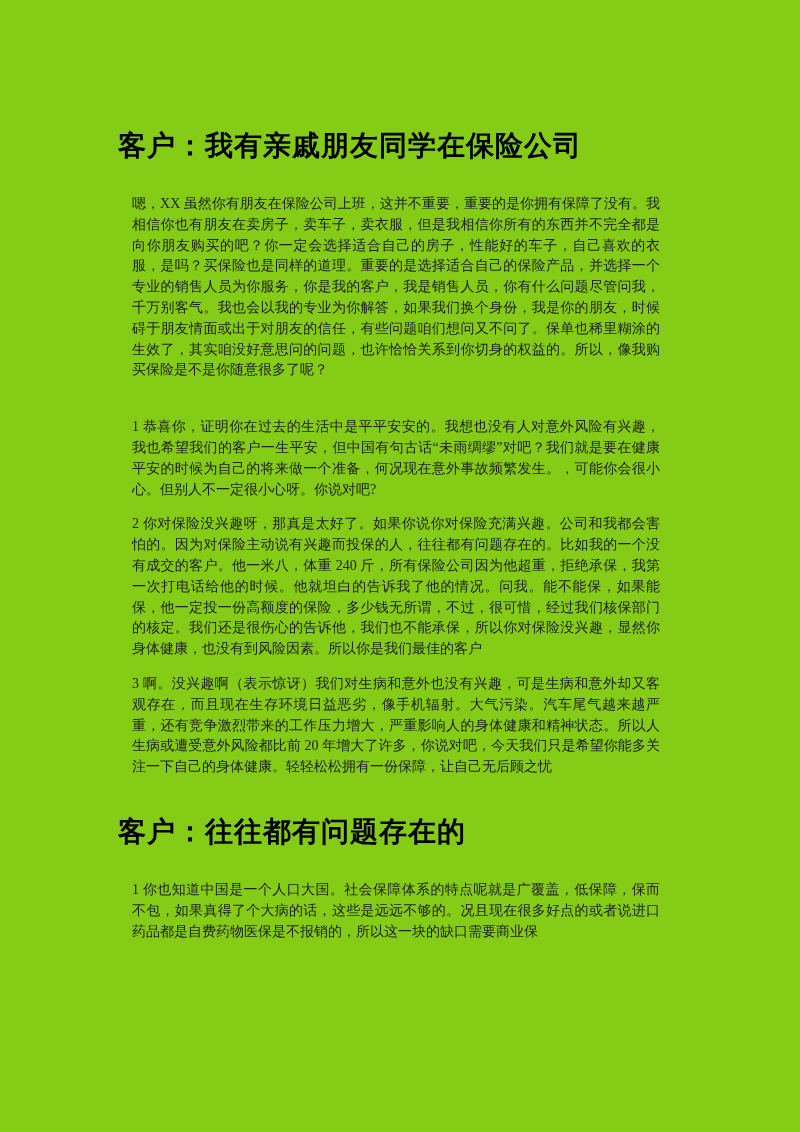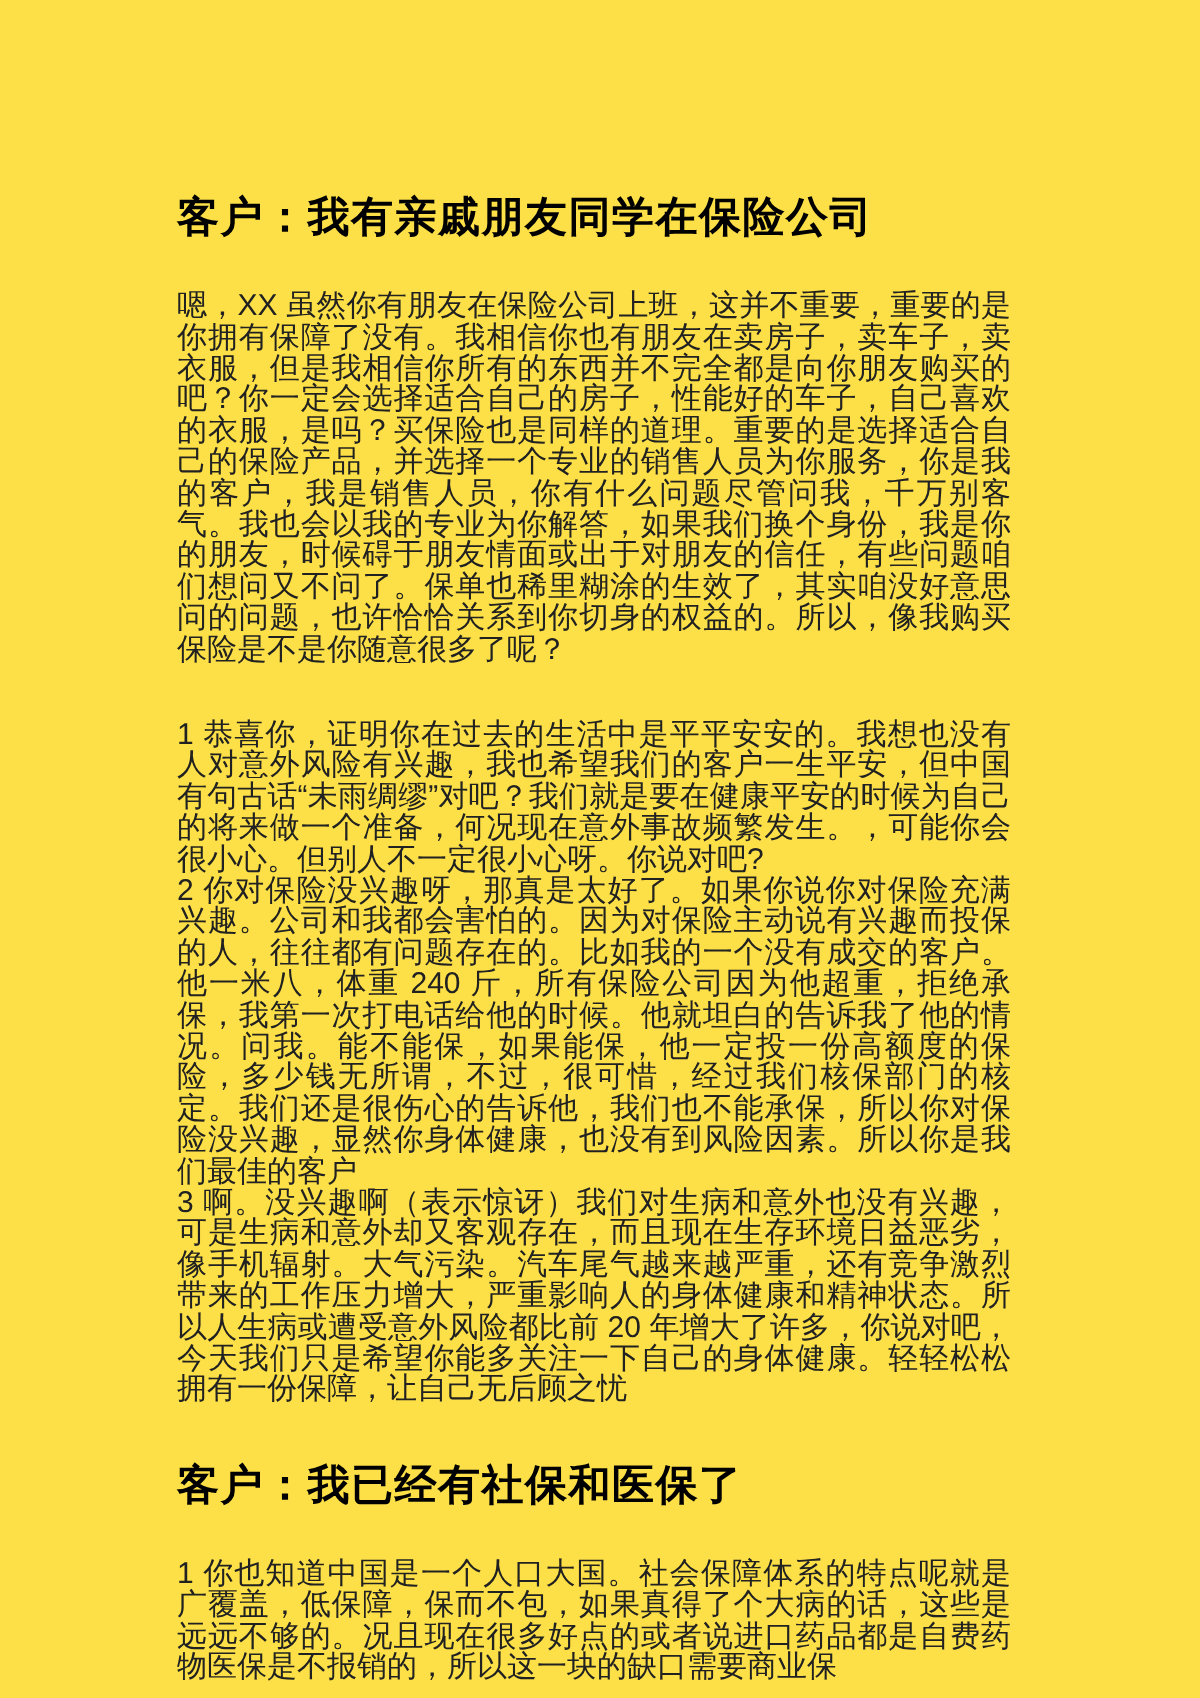--- a/index.html
+++ b/index.html
@@ -6,60 +6,60 @@
     margin: 0;
     padding: 0;
     background: #ffffff;
   }
   .page {
     position: relative;
     box-sizing: border-box;
     width: 800px;
     height: 1132px;
     margin: 0 auto;
-    background: #fde047;
+    background: #84cc16;
     padding: 128px 126px 40px 118px;
     overflow: hidden;
     font-family: "Liberation Serif", "DejaVu Serif", serif;
   }
   .section { margin: 0; }
   .section + .section { margin-top: 36px; }
   .section-heading {
     margin: 0 0 30px 0;
     font-size: 28px;
     line-height: 36px;
     font-weight: 700;
     color: #000000;
     letter-spacing: 1px;
     font-family: "Liberation Serif", "DejaVu Serif", serif;
   }
   .para {
-    margin: 0;
-    font-size: 20px;
+    margin: 14px;
+    font-size: 14px;
     line-height: 20.8px;
     text-align: justify;
     color: #212121;
     word-break: break-all;
-    font-family: Liberation Sans, sans-serif;
+    font-family: Liberation Serif, serif;
   }
 </style>
 </head>
 <body>
 
 <div class="page">
 
   <div class="section">
     <h1 class="section-heading">客户：我有亲戚朋友同学在保险公司</h1>
     <p class="para">嗯，XX 虽然你有朋友在保险公司上班，这并不重要，重要的是你拥有保障了没有。我相信你也有朋友在卖房子，卖车子，卖衣服，但是我相信你所有的东西并不完全都是向你朋友购买的吧？你一定会选择适合自己的房子，性能好的车子，自己喜欢的衣服，是吗？买保险也是同样的道理。重要的是选择适合自己的保险产品，并选择一个专业的销售人员为你服务，你是我的客户，我是销售人员，你有什么问题尽管问我，千万别客气。我也会以我的专业为你解答，如果我们换个身份，我是你的朋友，时候碍于朋友情面或出于对朋友的信任，有些问题咱们想问又不问了。保单也稀里糊涂的生效了，其实咱没好意思问的问题，也许恰恰关系到你切身的权益的。所以，像我购买保险是不是你随意很多了呢？</p>
   </div>
 
   <div class="section">
     <p class="para">1 恭喜你，证明你在过去的生活中是平平安安的。我想也没有人对意外风险有兴趣，我也希望我们的客户一生平安，但中国有句古话“未雨绸缪”对吧？我们就是要在健康平安的时候为自己的将来做一个准备，何况现在意外事故频繁发生。，可能你会很小心。但别人不一定很小心呀。你说对吧?</p>
     <p class="para">2 你对保险没兴趣呀，那真是太好了。如果你说你对保险充满兴趣。公司和我都会害怕的。因为对保险主动说有兴趣而投保的人，往往都有问题存在的。比如我的一个没有成交的客户。他一米八，体重 240 斤，所有保险公司因为他超重，拒绝承保，我第一次打电话给他的时候。他就坦白的告诉我了他的情况。问我。能不能保，如果能保，他一定投一份高额度的保险，多少钱无所谓，不过，很可惜，经过我们核保部门的核定。我们还是很伤心的告诉他，我们也不能承保，所以你对保险没兴趣，显然你身体健康，也没有到风险因素。所以你是我们最佳的客户</p>
     <p class="para">3 啊。没兴趣啊（表示惊讶）我们对生病和意外也没有兴趣，可是生病和意外却又客观存在，而且现在生存环境日益恶劣，像手机辐射。大气污染。汽车尾气越来越严重，还有竞争激烈带来的工作压力增大，严重影响人的身体健康和精神状态。所以人生病或遭受意外风险都比前 20 年增大了许多，你说对吧，今天我们只是希望你能多关注一下自己的身体健康。轻轻松松拥有一份保障，让自己无后顾之忧</p>
   </div>
 
   <div class="section">
-    <h1 class="section-heading">客户：我已经有社保和医保了</h1>
+    <h1 class="section-heading">客户：往往都有问题存在的</h1>
     <p class="para">1 你也知道中国是一个人口大国。社会保障体系的特点呢就是广覆盖，低保障，保而不包，如果真得了个大病的话，这些是远远不够的。况且现在很多好点的或者说进口药品都是自费药物医保是不报销的，所以这一块的缺口需要商业保</p>
   </div>
 
 </div>
 
 </body></html>

